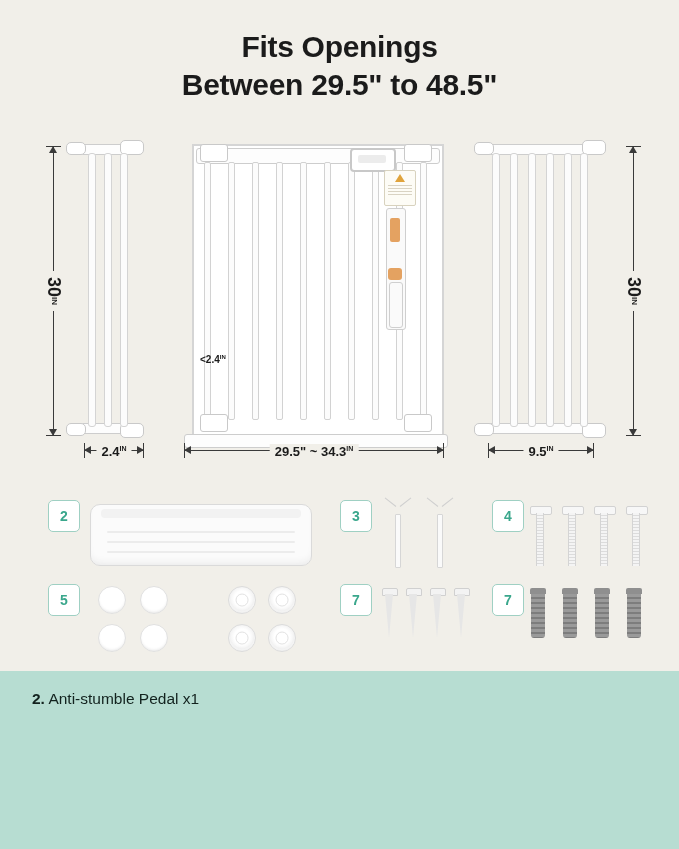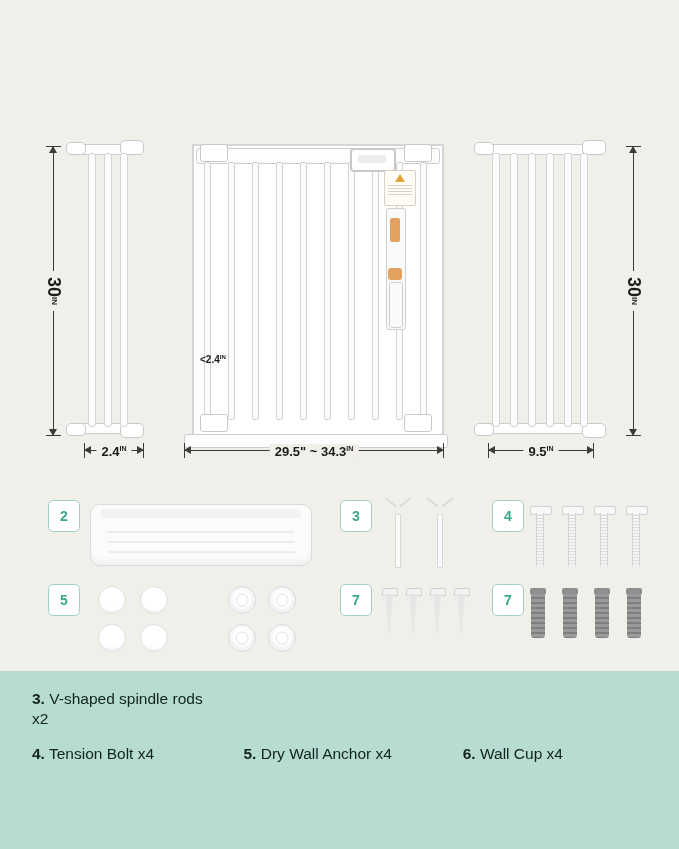--- a/index.html
+++ b/index.html
@@ -409,20 +409,24 @@
   .legend-item b { font-weight: bold; }
   .col-a { width: 218px; }
   .col-b { width: 226px; }
   .col-c { width: 190px; }
 </style>
 </head>
 <body>
 
 <div class="page">
 
+  <div class="title-block">
+    <div class="title-line">Fits Openings</div>
+    <div class="title-line">Between 29.5" to 48.5"</div>
+  </div>
 
   <div class="diagram">
 
     <div class="vdim" style="left:42px; top:16px; height:290px;">
       <div class="bar"></div>
       <div class="cap top"></div>
       <div class="cap bot"></div>
       <div class="arrowup"></div>
       <div class="arrowdn"></div>
       <div class="label"><span>30</span><span class="unit">IN</span></div>
@@ -611,37 +615,23 @@
         <div class="body" style="height:44px;"></div>
       </div>
     <div class="anchor" style="left:626px; top:102px; width:16px; height:52px;">
         <div class="head"></div>
         <div class="body" style="height:44px;"></div>
       </div>
   </div>
 
   <div class="legend">
     <div class="legend-row">
-      <div class="legend-item col-c">
-        <b>3.</b>
-        <span>V-shaped spindle rods x2</span>
-      </div>
-    </div>
-    <div class="legend-row">
-      <div class="legend-item col-a">
-        <b>4.</b>
-        <span>Tension Bolt x4</span>
-      </div>
       <div class="legend-item col-b">
-        <b>5.</b>
-        <span>Dry Wall Anchor x4</span>
-      </div>
-      <div class="legend-item col-c">
-        <b>6.</b>
-        <span>Wall Cup x4</span>
+        <b>2.</b>
+        <span>Anti-stumble Pedal x1</span>
       </div>
     </div>
     <div class="legend-row">
       <div class="legend-item col-c"></div>
     </div>
   </div>
 
 </div>
 
 </body></html>

